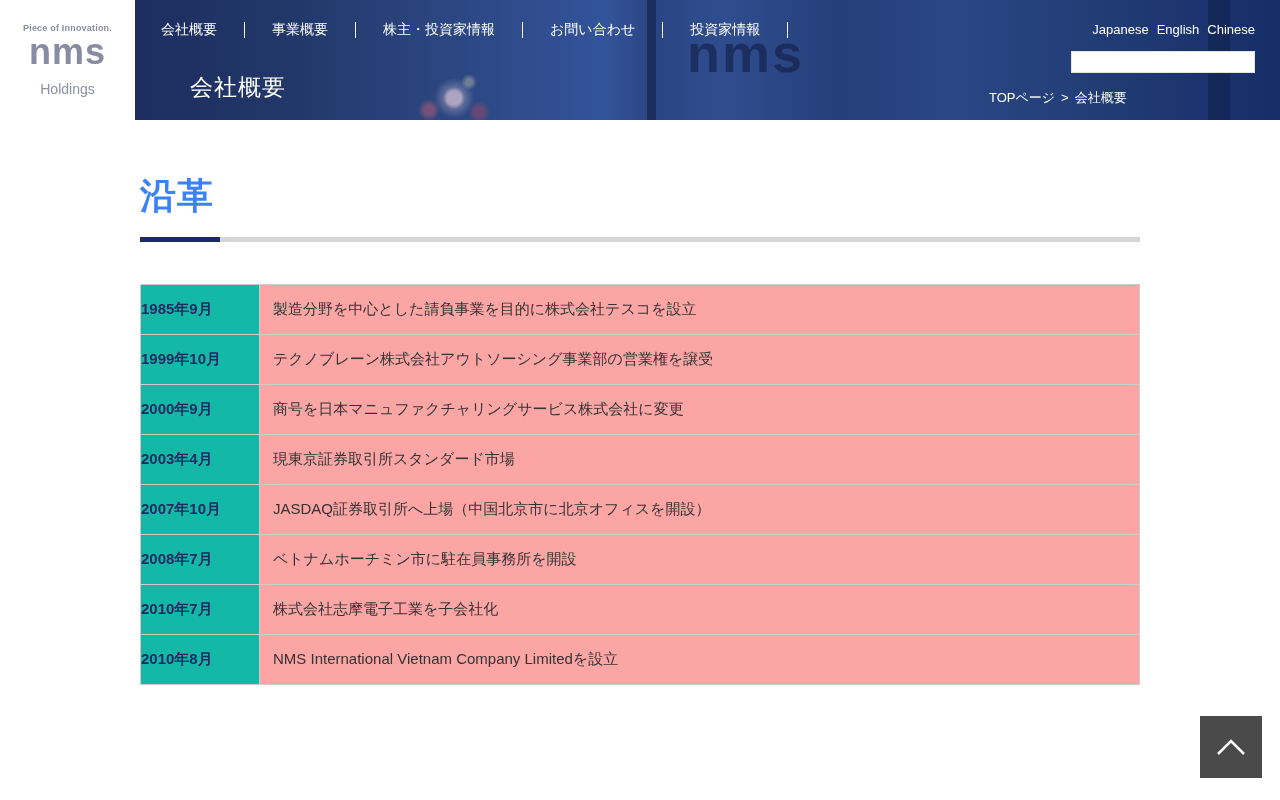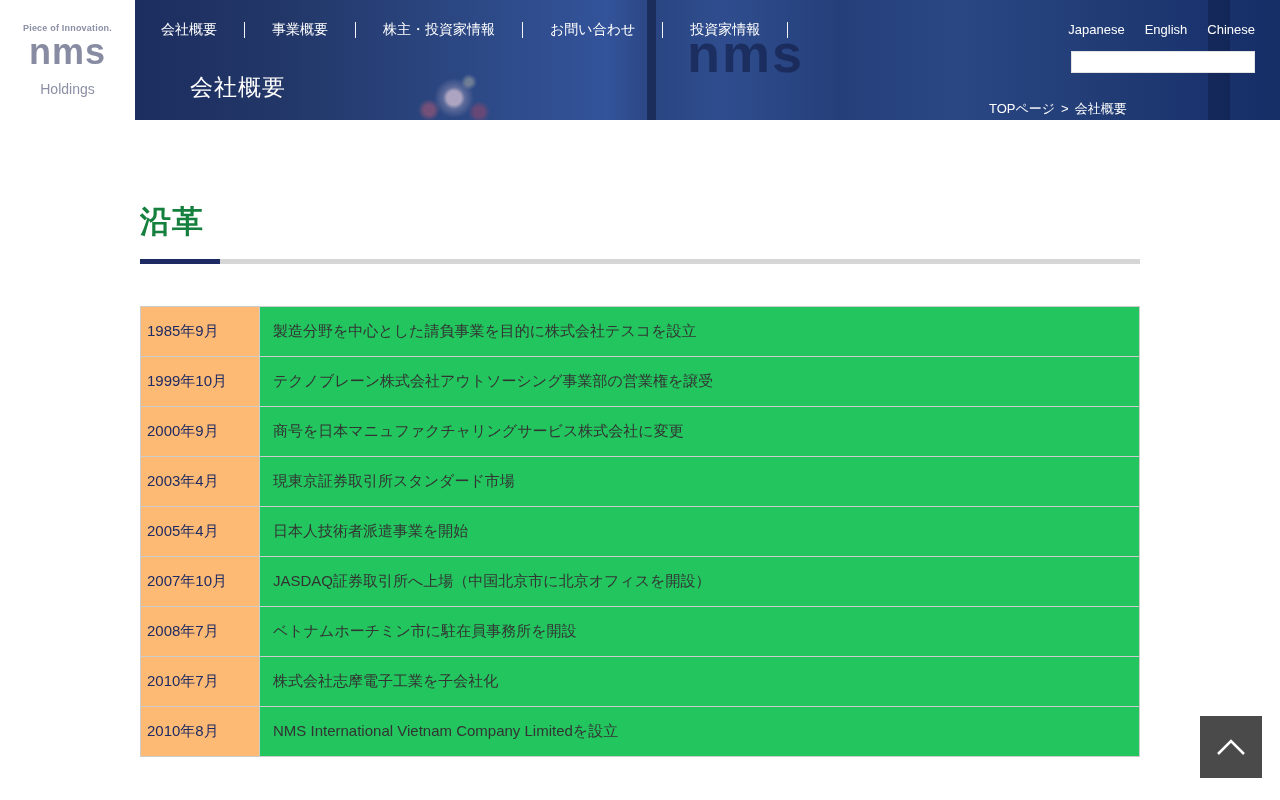--- a/index.html
+++ b/index.html
@@ -55,62 +55,62 @@
     cursor: pointer; white-space: nowrap;
   }
 
   .page-title {
     position: absolute; left: 71px; top: 72px;
     color: #ffffff; font-size: 23px; font-weight: 500; letter-spacing: 1px; z-index: 2;
   }
 
   .lang-links {
     position: absolute; right: 25px; top: 22px;
-    display: flex; gap: 20px; z-index: 2;
+    display: flex; gap: 8px; z-index: 2;
   }
   .lang-link { color: #ffffff; font-size: 13px; cursor: pointer; }
 
   .search-input {
     position: absolute; right: 25px; top: 51px;
     width: 184px; height: 22px;
     background: #ffffff; border: 1px solid #e3e3e3; border-radius: 0;
     font-size: 13px; padding: 0 6px; z-index: 2;
   }
 
   .breadcrumb {
     position: absolute; left: 870px; top: 89px;
-    color: #ffffff; font-size: 13px; z-index: 2; white-space: nowrap; margin-top: 11px;
+    color: #ffffff; font-size: 13px; z-index: 2; white-space: nowrap;
   }
   .breadcrumb a { color: #ffffff; text-decoration: none; cursor: pointer; }
   .crumb-sep { margin: 0 6px; }
 
   
   .main { width: 1000px; margin-left: 140px; }
   .section-title {
-    margin-top: 81px;
-    font-size: 31px; font-weight: bold; color: #15803d; letter-spacing: 1px;
+    margin-top: 52px;
+    font-size: 36px; font-weight: bold; color: #3b82f6; letter-spacing: 1px;
   }
   .title-rule { margin-top: 16px; height: 5px; background: #d6d6d6; position: relative; }
   .title-rule-accent { position: absolute; left: 0; top: 0; width: 80px; height: 5px; background: #1e2a63; }
 
   .history-table {
     margin-top: 42px; width: 1000px;
     border-collapse: collapse;
   }
   .history-table td {
     border: 1px solid #cccccc;
     height: 50px; vertical-align: middle;
     font-size: 15px;
   }
   td.cell-date {
-    width: 119px; background: #fdba74;
-    color: #1e2a63; font-weight: normal;
-    padding-left: 6px;
-  }
-  td.cell-event { color: #333333; padding-left: 13px; background: #22c55e; }
+    width: 119px; background: #14b8a6;
+    color: #1e2a63; font-weight: bold;
+    padding-left: 0;
+  }
+  td.cell-event { color: #333333; padding-left: 13px; background: #fca5a5; }
 
   
   .scroll-top {
     position: fixed; right: 18px; bottom: 22px;
     width: 62px; height: 62px; background: #4a4a4a;
     border: none; cursor: pointer;
     display: flex; align-items: center; justify-content: center;
   }
 </style>
 </head>
@@ -179,24 +179,20 @@
       </tr>
       <tr>
         <td class="cell-date">2000年9月</td>
         <td class="cell-event">商号を日本マニュファクチャリングサービス株式会社に変更</td>
       </tr>
       <tr>
         <td class="cell-date">2003年4月</td>
         <td class="cell-event">現東京証券取引所スタンダード市場</td>
       </tr>
       <tr>
-        <td class="cell-date">2005年4月</td>
-        <td class="cell-event">日本人技術者派遣事業を開始</td>
-      </tr>
-      <tr>
         <td class="cell-date">2007年10月</td>
         <td class="cell-event">JASDAQ証券取引所へ上場（中国北京市に北京オフィスを開設）</td>
       </tr>
       <tr>
         <td class="cell-date">2008年7月</td>
         <td class="cell-event">ベトナムホーチミン市に駐在員事務所を開設</td>
       </tr>
       <tr>
         <td class="cell-date">2010年7月</td>
         <td class="cell-event">株式会社志摩電子工業を子会社化</td>

